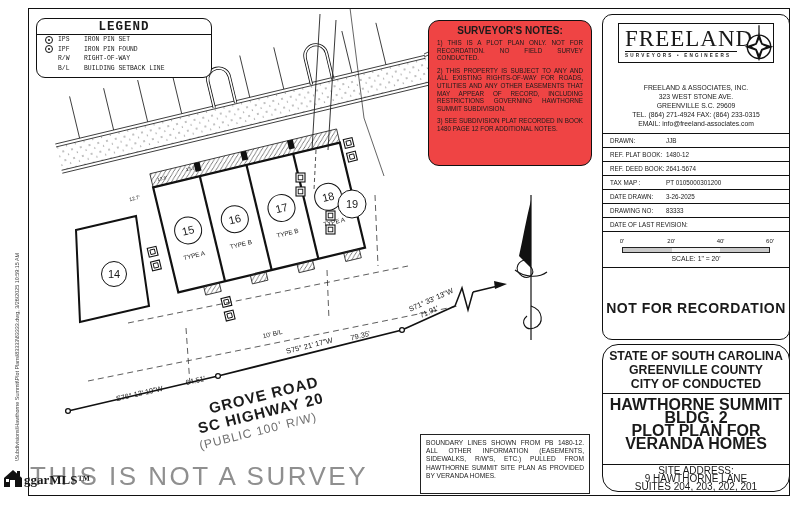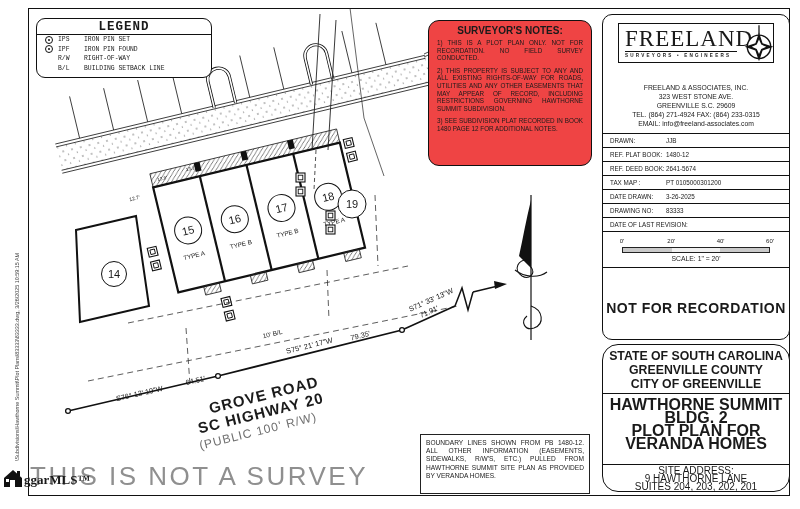--- a/index.html
+++ b/index.html
@@ -331,21 +331,21 @@
       </div>
       <div class="scale-label">SCALE:  1" = 20'</div>
     </div>
     <div class="stamp">NOT FOR RECORDATION</div>
   </div>
 
   <div class="rbox2">
     <div class="tb-sec1">
       <div>STATE OF SOUTH CAROLINA</div>
       <div>GREENVILLE COUNTY</div>
-      <div>CITY OF GREENVILLE</div>
+      <div>CITY OF CONDUCTED</div>
     </div>
     <div class="tb-sec2">
       <div>HAWTHORNE SUMMIT</div>
       <div>BLDG. 2</div>
       <div>PLOT PLAN FOR</div>
       <div>VERANDA HOMES</div>
     </div>
     <div class="tb-sec3">
       <div>SITE   ADDRESS:</div>
       <div>9 HAWTHORNE LANE</div>

